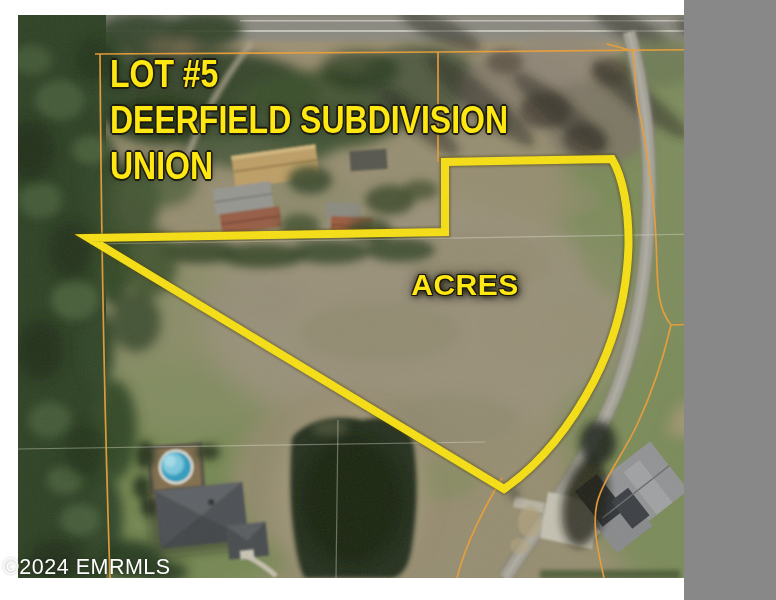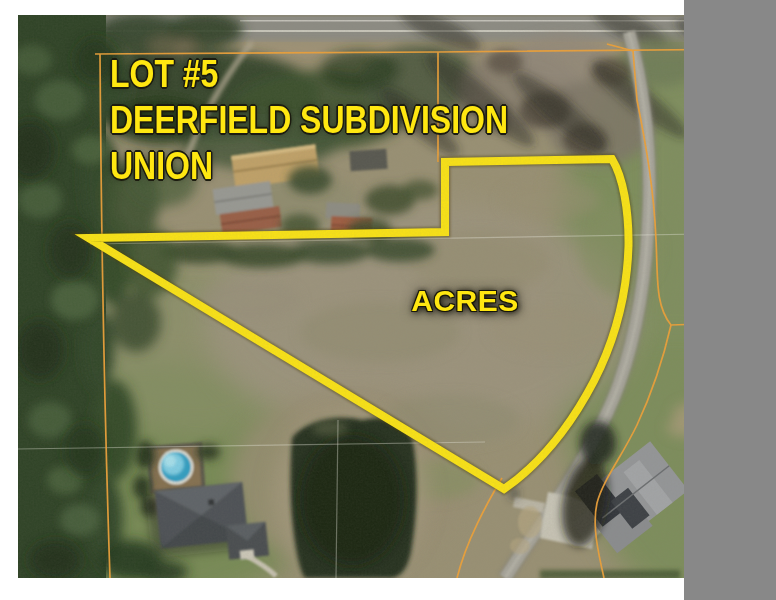--- a/index.html
+++ b/index.html
@@ -33,21 +33,21 @@
       0 0 7px rgba(0,0,0,.55);
   }
   .acreage{
     position:absolute;left:396px;top:268px;width:138px;text-align:center;
     color:var(--color-annotation-yellow);font-weight:700;
     text-shadow:0 0 5px rgba(20,20,12,.95),0 0 13px rgba(20,20,12,.85),
       2px 2px 7px rgba(20,20,12,.9),
       -1px -1px 0 #23210f,1px 1px 0 #23210f,1px -1px 0 #23210f,-1px 1px 0 #23210f;
   }
   .acreage .value{font-size:75px;line-height:70px;letter-spacing:1px;}
-  .acreage .unit{font-size:30px;line-height:30px;margin-top:18px;letter-spacing:.5px;}
+  .acreage .unit{font-size:30px;line-height:30px;margin-top:2px;letter-spacing:.5px;}
   .watermark{
     position:absolute;left:3px;top:555px;
     font-size:21.5px;font-weight:400;letter-spacing:.5px;
     color:var(--color-watermark-white);
     text-shadow:0 0 3px rgba(0,0,0,.35);
   }
 </style>
 </head>
 <body>
 
@@ -330,13 +330,14 @@
   <div class="lot-title">
     <div>LOT #5</div>
     <div>DEERFIELD SUBDIVISION</div>
     <div>UNION</div>
   </div>
 
   <div class="acreage">
     <div class="unit">ACRES</div>
   </div>
 
+  <div class="watermark">©2024 EMRMLS</div>
 </div>
 
 </body></html>

